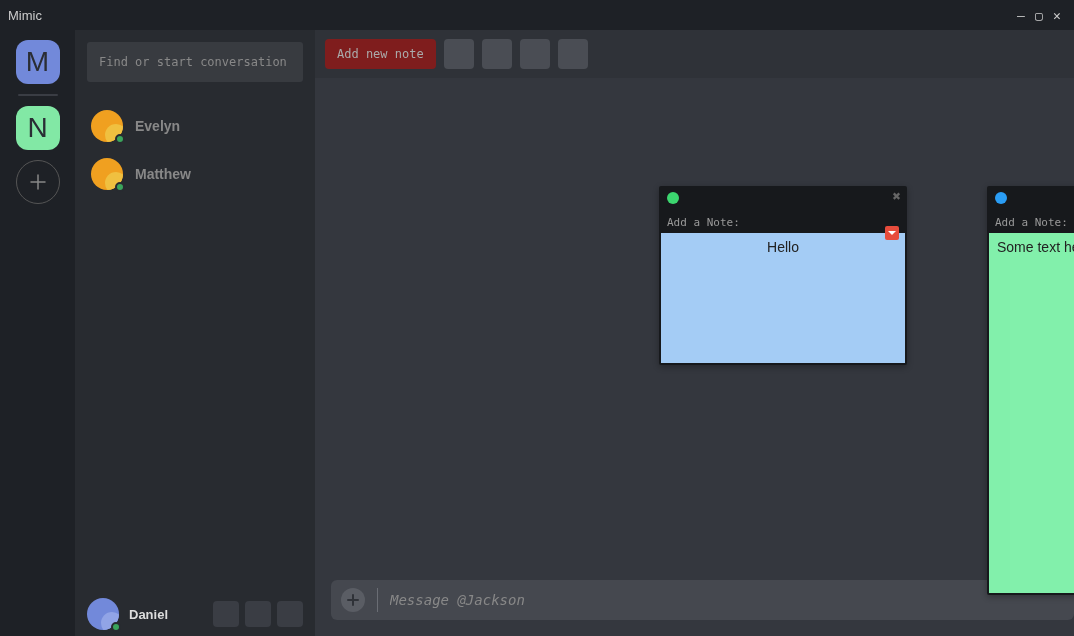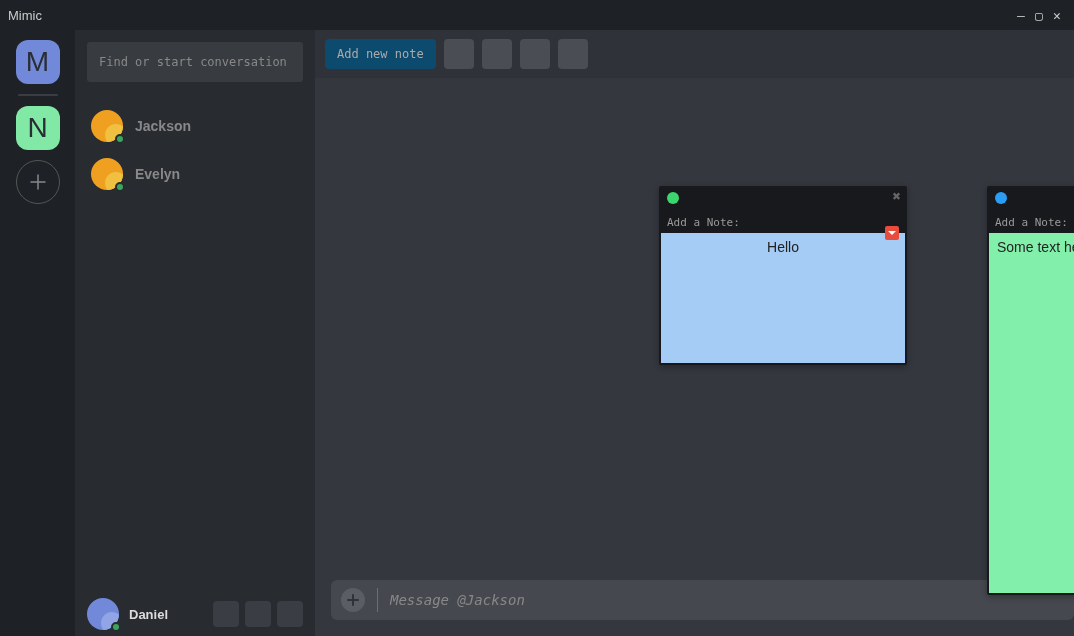--- a/index.html
+++ b/index.html
@@ -35,21 +35,21 @@
   .contact-name { font-weight: bold; color: #888; font-family: sans-serif; font-size: 14px; }
   
   .sidebar-footer { height: 52px; background: #282b30; display: flex; align-items: center; padding: 0 12px; gap: 10px; }
   .footer-name { color: #ddd; font-weight: bold; font-family: sans-serif; font-size: 13px; flex: 1; }
   .footer-btns { display: flex; gap: 6px; }
   .footer-btn { width: 26px; height: 26px; background: #3a3d44; border-radius: 4px; cursor: pointer; }
   
   .main { flex: 1; background: #34373e; display: flex; flex-direction: column; }
   
   .toolbar { height: 48px; background: #2f3238; display: flex; align-items: center; padding: 0 10px; gap: 8px; }
-  .add-note-btn { background: #0c4a6e; color: #aaa; border: none; border-radius: 4px; height: 30px; padding: 0 12px; font-family: monospace; font-size: 12px; cursor: pointer; }
+  .add-note-btn { background: #7f1d1d; color: #aaa; border: none; border-radius: 4px; height: 30px; padding: 0 12px; font-family: monospace; font-size: 12px; cursor: pointer; }
   .toolbar-btn { width: 30px; height: 30px; background: #4a4d54; border-radius: 4px; cursor: pointer; }
   
   .notes-area { flex: 1; position: relative; padding: 30px; }
   
   .note-card { position: absolute; background: #17191c; border-radius: 2px; box-shadow: 0 2px 6px rgba(0,0,0,0.3); overflow: visible; }
   .note-header { height: 24px; display: flex; align-items: center; padding: 0 8px; position: relative; }
   .note-dot { width: 12px; height: 12px; border-radius: 50%; }
   .note-dot.green { background: #3cd66f; }
   .note-dot.blue { background: #2a9df4; }
   .note-close { position: absolute; right: 6px; top: 2px; color: #666; cursor: pointer; font-size: 14px; }
@@ -100,30 +100,30 @@
       <input class="search-box" placeholder="Find or start conversation" style="">
     </div>
     <div class="contacts">
       <div class="contact">
         <div class="avatar-wrap">
           <div class="avatar-circle">
               <div class="avatar-inner"></div>
             </div>
           <div class="status-dot"></div>
         </div>
-        <span class="contact-name">Jackson</span>
+        <span class="contact-name">Evelyn</span>
       </div>
       <div class="contact">
         <div class="avatar-wrap">
           <div class="avatar-circle">
               <div class="avatar-inner"></div>
             </div>
           <div class="status-dot"></div>
         </div>
-        <span class="contact-name">Evelyn</span>
+        <span class="contact-name">Matthew</span>
       </div>
     </div>
     <div class="sidebar-footer">
       <div class="avatar-wrap">
         <div class="avatar-circle blue">
             <div class="avatar-inner blue"></div>
           </div>
         <div class="status-dot"></div>
       </div>
       <span class="footer-name">Daniel</span>

